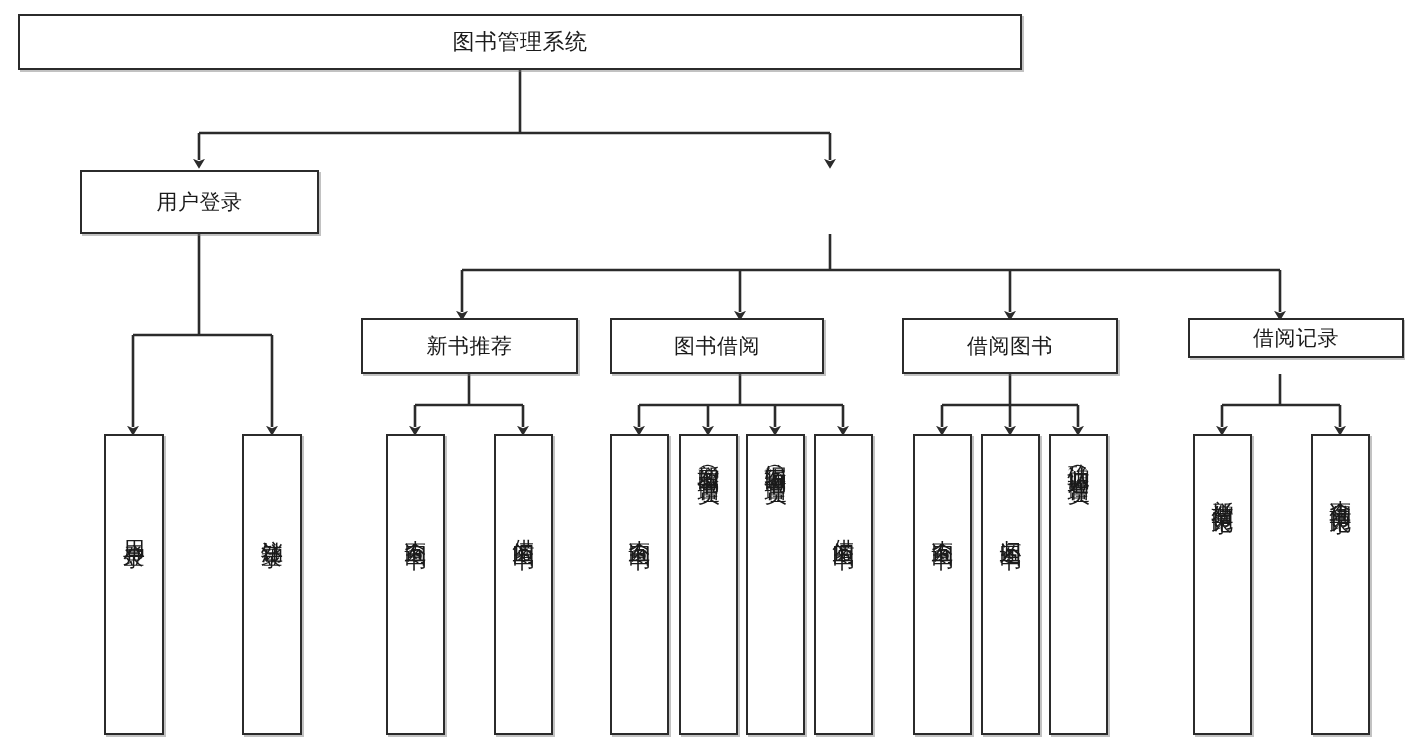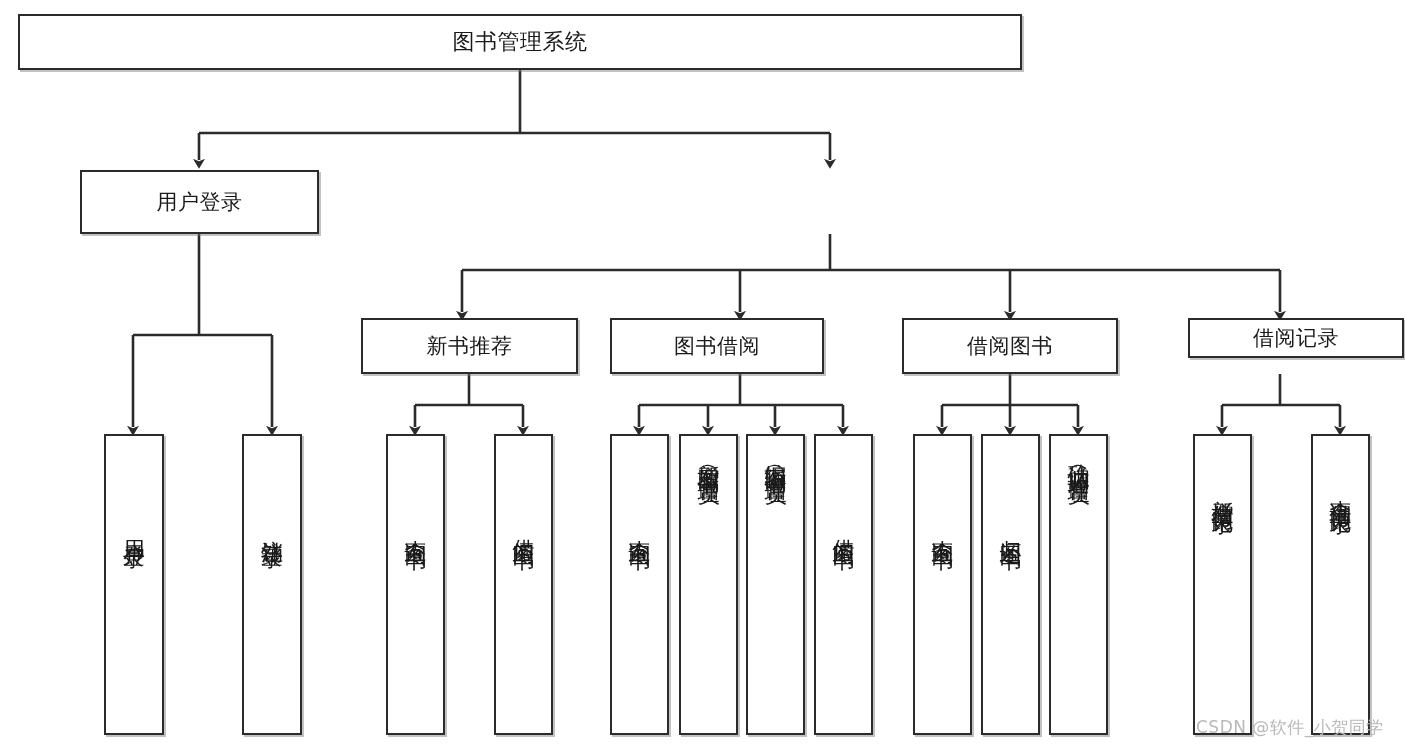--- a/index.html
+++ b/index.html
@@ -192,15 +192,14 @@
   </div>
 
   <div class="node vert" style="left:1193px; top:434px; width:59px; height:301px; padding-top:46px;">
     <span class="label">新增借阅记录</span>
   </div>
 
   <div class="node vert" style="left:1311px; top:434px; width:59px; height:301px; padding-top:46px;">
     <span class="label">查询借阅记录</span>
   </div>
 
-  <div class="watermark" style="left:1196px; top:716px;">CSDN @软件_小贺同学</div>
 
 </div>
 
 </body></html>

